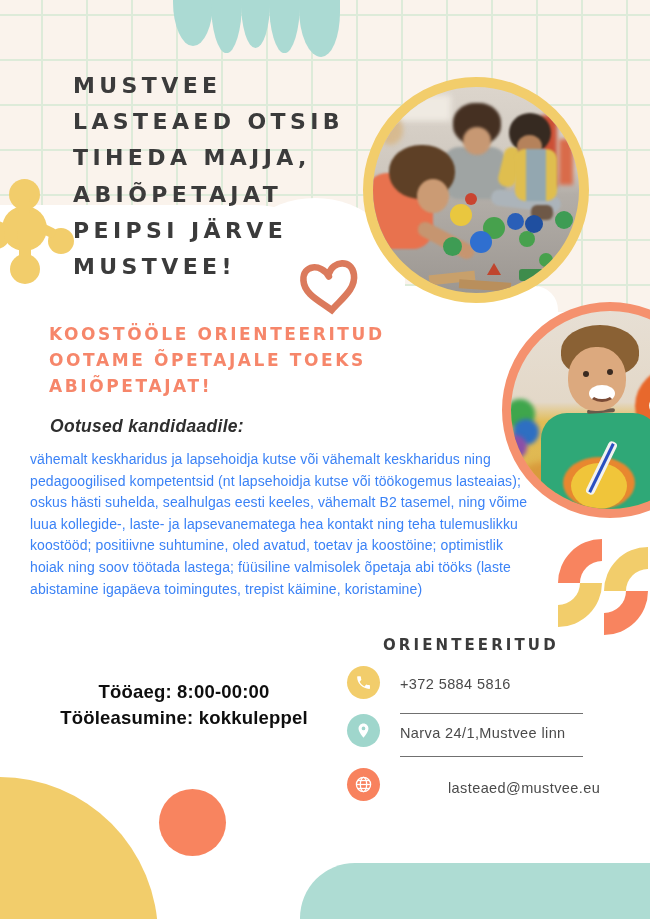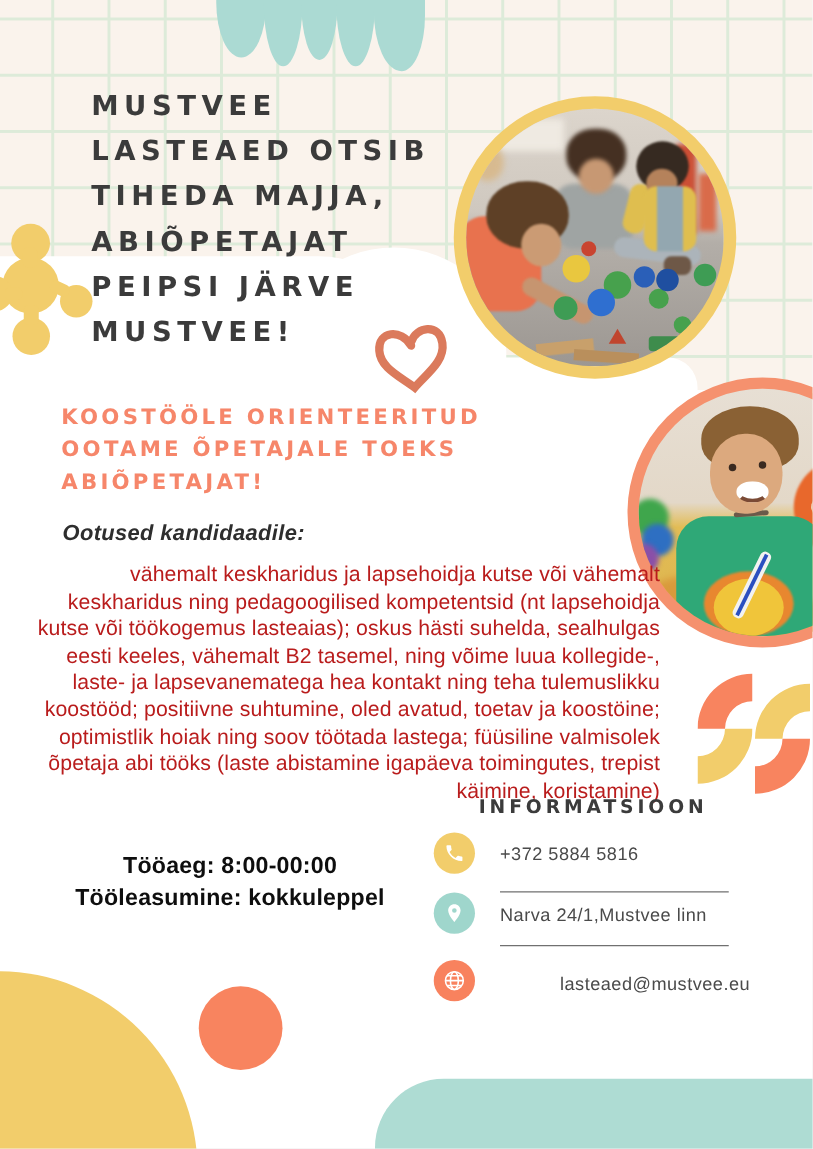--- a/index.html
+++ b/index.html
@@ -127,21 +127,21 @@
     position:absolute;left:49px;top:321px;
     font-family:"DejaVu Sans",sans-serif;font-weight:800;
     font-size:17px;line-height:26px;letter-spacing:2.6px;color:#F6866A;
   }
   .expect{
     position:absolute;left:50px;top:416px;
     font-weight:bold;font-style:italic;font-size:17.5px;color:#2E2E2E;letter-spacing:0.3px;
   }
   .body-text{
     position:absolute;left:30px;top:449px;width:498px;
-    font-size:17px;line-height:21.6px;color:#b91c1c;letter-spacing:0.1px;text-align:right;
+    font-size:14px;line-height:21.6px;color:#3b82f6;letter-spacing:0.1px;
   }
   .worktime{
     position:absolute;left:38px;top:679px;width:292px;text-align:center;
     font-weight:bold;font-size:18.5px;line-height:26px;color:#0E0E0E;letter-spacing:0.2px;
   }
   .info-heading{
     position:absolute;left:383px;top:636px;
     font-family:"DejaVu Sans",sans-serif;font-weight:800;
     font-size:15px;letter-spacing:3.1px;color:#3B3B3B;
   }
@@ -280,21 +280,21 @@
   </div>
 
   <div class="expect">Ootused kandidaadile:</div>
   <div class="body-text">vähemalt keskharidus ja lapsehoidja kutse või vähemalt keskharidus ning pedagoogilised kompetentsid (nt lapsehoidja kutse või töökogemus lasteaias); oskus hästi suhelda, sealhulgas eesti keeles, vähemalt B2 tasemel, ning võime luua kollegide-, laste- ja lapsevanematega hea kontakt ning teha tulemuslikku koostööd; positiivne suhtumine, oled avatud, toetav ja koostöine; optimistlik hoiak ning soov töötada lastega; füüsiline valmisolek õpetaja abi tööks (laste abistamine igapäeva toimingutes, trepist käimine, koristamine)</div>
 
   <div class="worktime">
     <div>Tööaeg: 8:00-00:00</div>
     <div>Tööleasumine: kokkuleppel</div>
   </div>
 
-  <div class="info-heading">INFORMATSIOON</div>
+  <div class="info-heading">ORIENTEERITUD</div>
 
   <div class="icon-circle ic-phone">
     <svg width="17" height="17" viewBox="0 0 24 24">
       <path d="M6.6 10.8c1.5 2.9 3.8 5.2 6.7 6.7l2.2-2.2c.3-.3.7-.4 1-.2 1.1.4 2.4.6 3.6.6.6 0 1 .4 1 1V20c0 .6-.4 1-1 1C10.8 21 3 13.2 3 4c0-.6.4-1 1-1h3.3c.6 0 1 .4 1 1 0 1.3.2 2.5.6 3.6.1.4 0 .7-.2 1l-2.1 2.2z" fill="#ffffff"></path>
     </svg>
   </div>
   <div class="contact-text ct1">+372 5884 5816</div>
   <div class="divider dv1"></div>
 
   <div class="icon-circle ic-pin">

